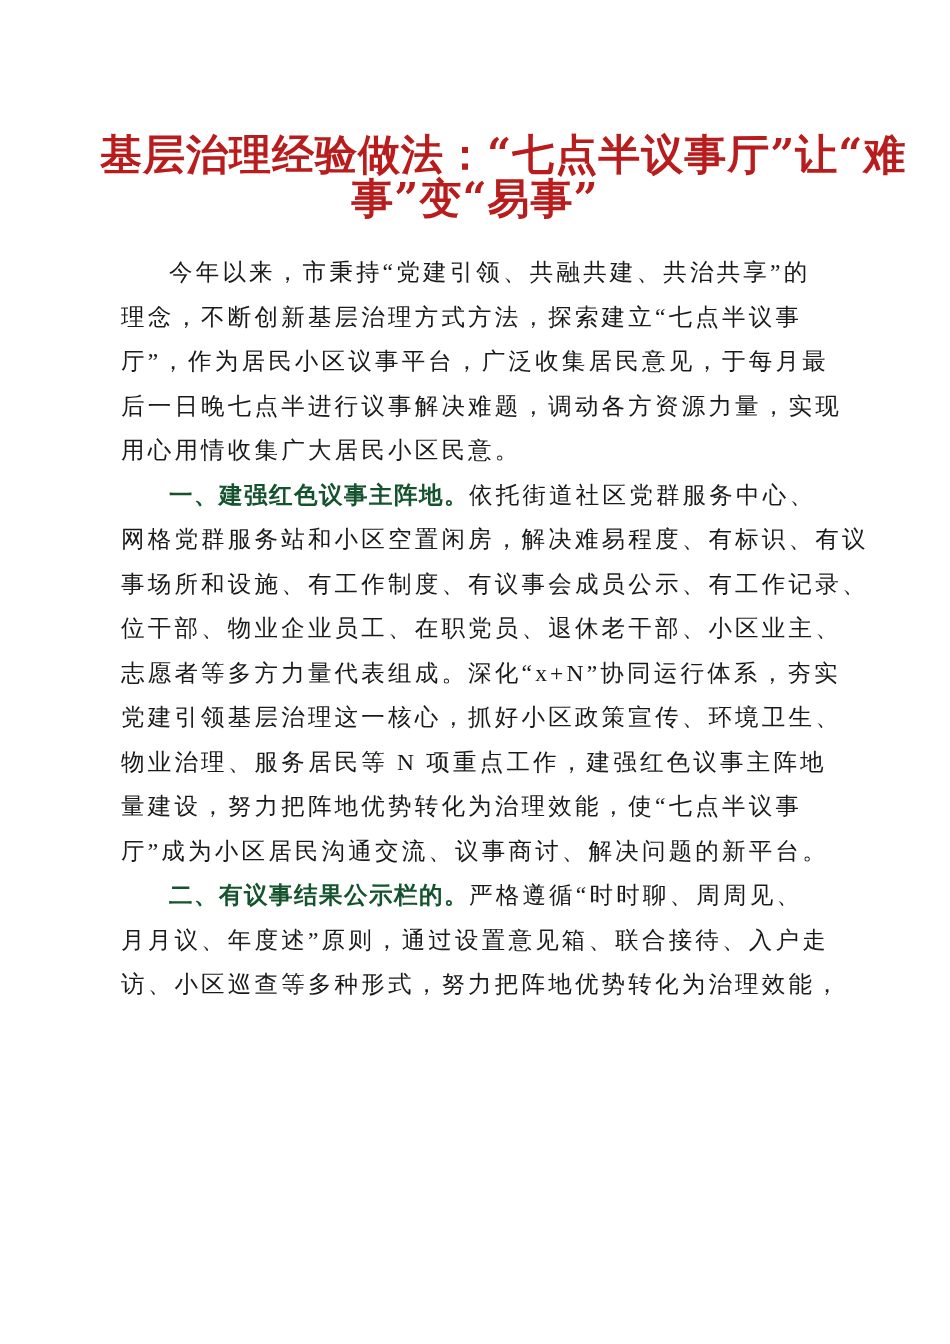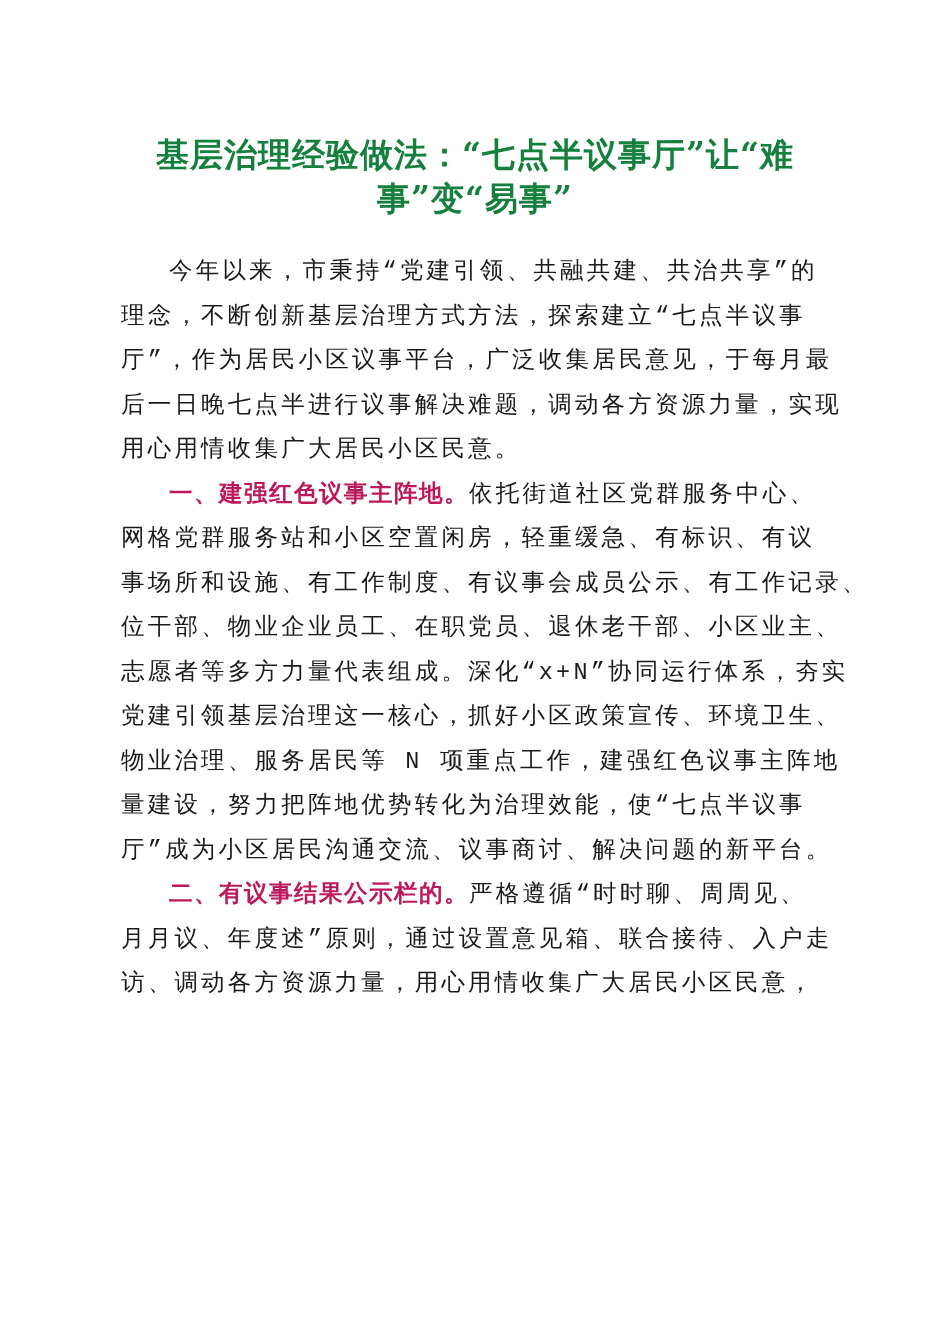--- a/index.html
+++ b/index.html
@@ -23,51 +23,51 @@
       background: #ffffff;
     }
     .title {
       position: absolute;
       left: 100px;
       top: 133px;
       width: 750px;
       text-align: center;
       font-family: "DejaVu Serif", "Liberation Serif", serif;
       font-weight: bold;
-      font-size: 33px;
+      font-size: 42px;
       line-height: 44px;
-      color: #15803d;
+      color: #b91c1c;
       letter-spacing: 1px;
     }
     .title .tline {
       display: block;
       white-space: nowrap;
     }
     .body-text {
       position: absolute;
       left: 121px;
       top: 250px;
       width: 720px;
-      font-family: Liberation Mono, monospace;
+      font-family: Liberation Serif, serif;
       font-size: 23.5px;
       color: #1a1a1a;
     }
     .line {
       display: block;
       height: 44.5px;
       line-height: 44.5px;
       white-space: nowrap;
       letter-spacing: 3.2px;
     }
     .line.indent {
       padding-left: 48px;
     }
     .heading {
       font-weight: bold;
-      color: #be185d;
+      color: #14532d;
       letter-spacing: 1.5px;
     }
   </style>
 </head>
 <body>
 
 <div class="page">
 
   <h1 class="title" style="margin:0;">
     <span class="tline">基层治理经验做法：“七点半议事厅”让“难</span>
@@ -79,30 +79,30 @@
     <div>
       <span class="line indent">今年以来，市秉持“党建引领、共融共建、共治共享”的</span>
       <span class="line">理念，不断创新基层治理方式方法，探索建立“七点半议事</span>
       <span class="line">厅”，作为居民小区议事平台，广泛收集居民意见，于每月最</span>
       <span class="line">后一日晚七点半进行议事解决难题，调动各方资源力量，实现</span>
       <span class="line">用心用情收集广大居民小区民意。</span>
     </div>
 
     <div>
       <span class="line indent"><span class="heading">一、建强红色议事主阵地。</span><span>依托街道社区党群服务中心、</span></span>
-      <span class="line">网格党群服务站和小区空置闲房，轻重缓急、有标识、有议</span>
+      <span class="line">网格党群服务站和小区空置闲房，解决难易程度、有标识、有议</span>
       <span class="line">事场所和设施、有工作制度、有议事会成员公示、有工作记录、</span>
       <span class="line">位干部、物业企业员工、在职党员、退休老干部、小区业主、</span>
       <span class="line">志愿者等多方力量代表组成。深化“x+N”协同运行体系，夯实</span>
       <span class="line">党建引领基层治理这一核心，抓好小区政策宣传、环境卫生、</span>
       <span class="line">物业治理、服务居民等 N 项重点工作，建强红色议事主阵地</span>
       <span class="line">量建设，努力把阵地优势转化为治理效能，使“七点半议事</span>
       <span class="line">厅”成为小区居民沟通交流、议事商讨、解决问题的新平台。</span>
     </div>
 
     <div>
       <span class="line indent"><span class="heading">二、有议事结果公示栏的。</span><span>严格遵循“时时聊、周周见、</span></span>
       <span class="line">月月议、年度述”原则，通过设置意见箱、联合接待、入户走</span>
-      <span class="line">访、调动各方资源力量，用心用情收集广大居民小区民意，</span>
+      <span class="line">访、小区巡查等多种形式，努力把阵地优势转化为治理效能，</span>
     </div>
 
   </div>
 </div>
 
 </body></html>

